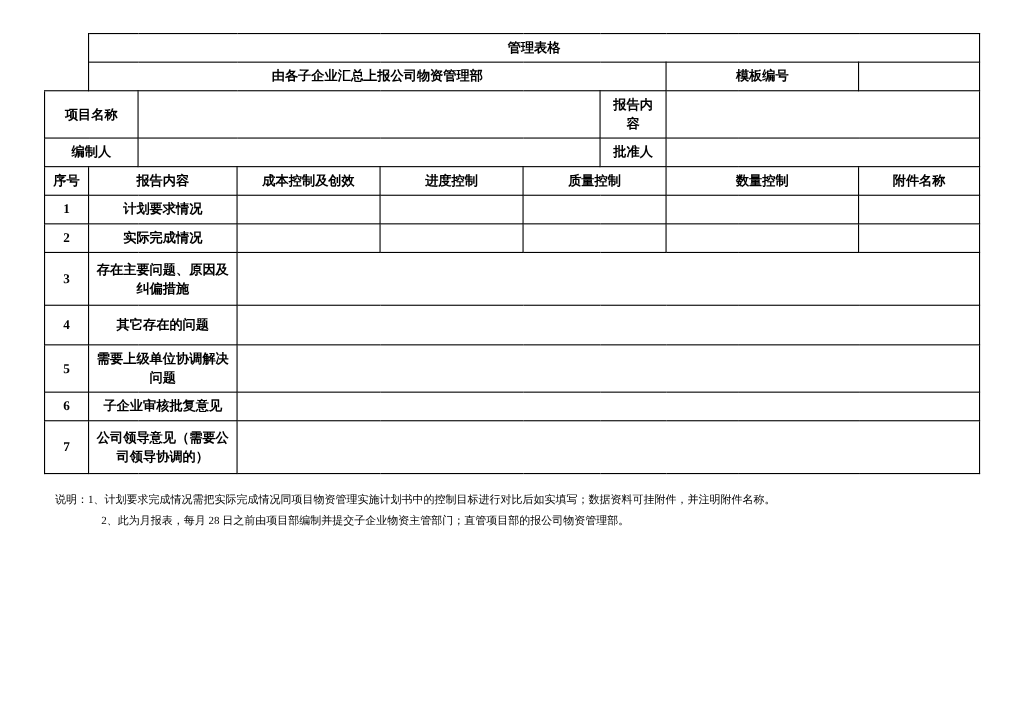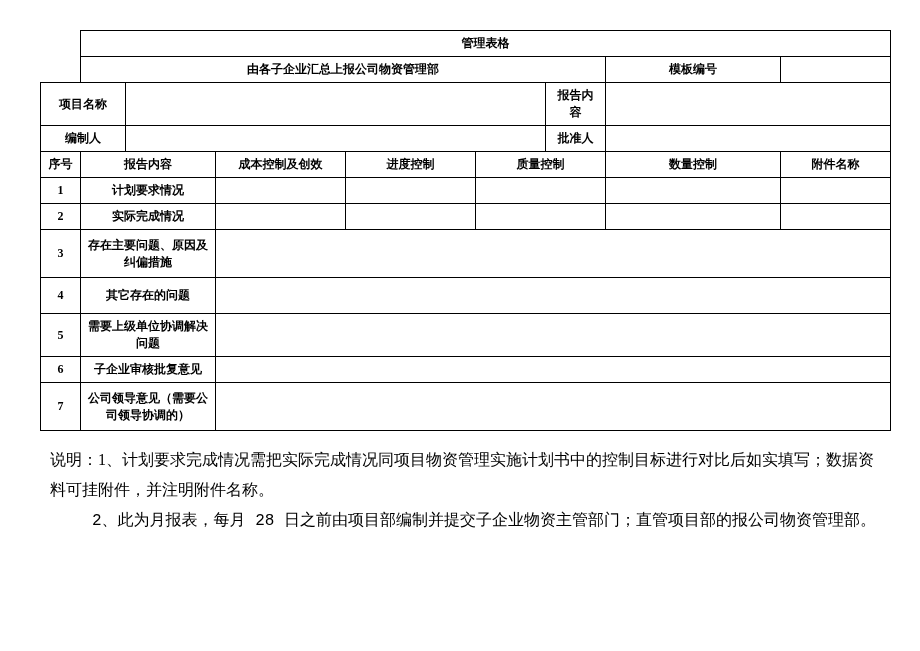--- a/index.html
+++ b/index.html
@@ -21,26 +21,26 @@
       vertical-align: middle;
       text-align: center;
       height: 22px;
       font-weight: bold;
     }
     .form-table td.tall { height: 48px; }
     .form-table td.medium { height: 36px; }
     .form-table td.blank-top { border-top: none; border-left: none; border-right: 1px solid #000; }
     .notes {
       margin-top: 14px;
-      font-size: 16px;
+      font-size: 10px;
       line-height: 1.9;
       padding-left: 10px;
     }
     .notes-line { display: block; }
-    .indent { padding-left: 42px; font-family: Liberation Mono, monospace; }
+    .indent { padding-left: 42px; }
   </style>
 </head>
 <body>
 
 <table class="form-table">
   <colgroup>
     <col style="width:40px">
     <col style="width:45px">
     <col style="width:90px">
     <col style="width:130px">

